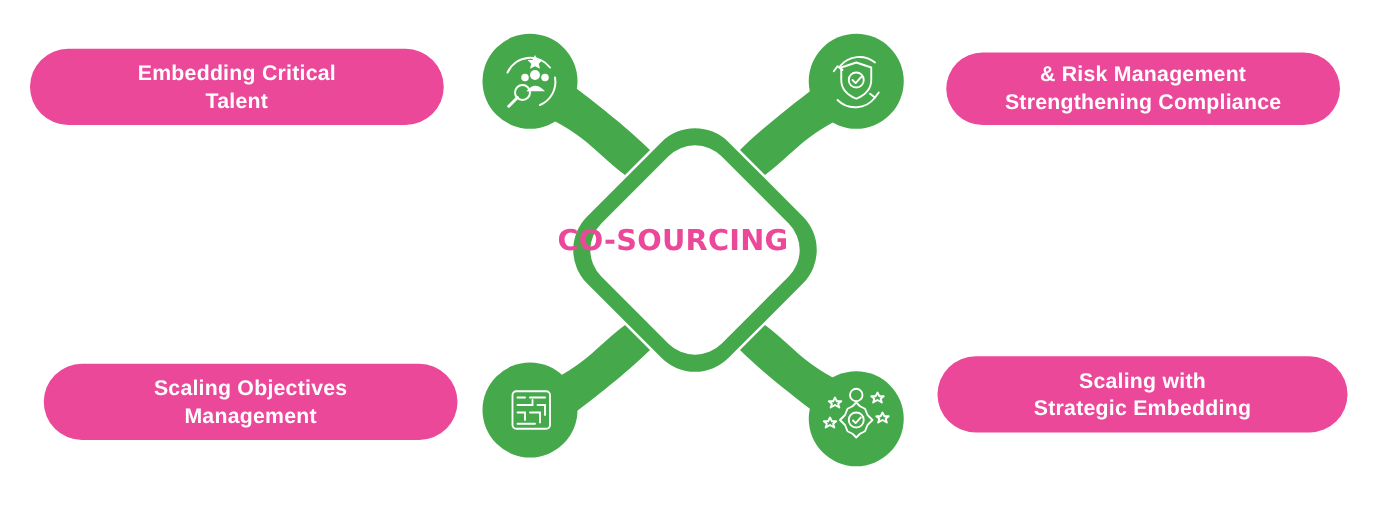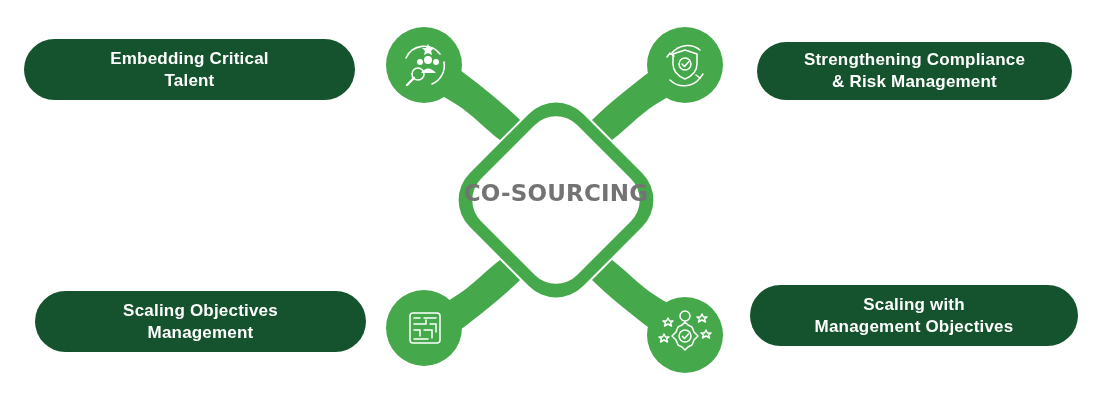--- a/index.html
+++ b/index.html
@@ -1,26 +1,26 @@
 <!DOCTYPE html>
 <html><head>
 <meta charset="utf-8">
 <style>
   html, body { margin:0; padding:0; background:#ffffff; }
   body { width:1104px; height:405px; position:relative; overflow:hidden; font-family:"Liberation Sans", "DejaVu Sans", sans-serif; }
   .pill {
-    position:absolute; background:#14532d; color:#ffffff; border-radius:32px;
+    position:absolute; background:#ec4899; color:#ffffff; border-radius:32px;
     display:flex; align-items:center; justify-content:center; text-align:center;
     font-weight:700; font-size:17px; line-height:22px; letter-spacing:0.2px;
   }
   .pill span { display:block; }
   #diagram { position:absolute; left:0; top:0; }
   .center-label {
-    position:absolute; left:446px; top:180px; width:220px; text-align:center;
-    font-family:"DejaVu Sans", sans-serif; font-weight:700; font-size:23px; color:#737373; letter-spacing:0.2px;
+    position:absolute; left:446px; top:180px; width:220px; 
+    font-family:"DejaVu Sans", sans-serif; font-weight:700; font-size:23px; color:#ec4899; letter-spacing:0.2px;
   }
 </style>
 </head>
 <body>
 
 <svg id="diagram" width="1104" height="405" viewBox="0 0 1104 405">
 
   <g fill="#45a94b">
 
     <path d="M440 95 C 470 110, 480 125, 500 140 L 520 120 C 505 105, 480 85, 460 70 Z"></path>
@@ -90,30 +90,30 @@
 
 <div class="pill" style="left:24px; top:39px; width:331px; height:61px;">
   <div>
     <span>Embedding Critical</span>
     <span>Talent</span>
   </div>
 </div>
 
 <div class="pill" style="left:757px; top:42px; width:315px; height:58px;">
   <div>
+    <span>&amp; Risk Management</span>
     <span>Strengthening Compliance</span>
-    <span>&amp; Risk Management</span>
   </div>
 </div>
 
 <div class="pill" style="left:35px; top:291px; width:331px; height:61px;">
   <div>
     <span>Scaling Objectives</span>
     <span>Management</span>
   </div>
 </div>
 
 <div class="pill" style="left:750px; top:285px; width:328px; height:61px;">
   <div>
     <span>Scaling with</span>
-    <span>Management Objectives</span>
+    <span>Strategic Embedding</span>
   </div>
 </div>
 
 </body></html>

